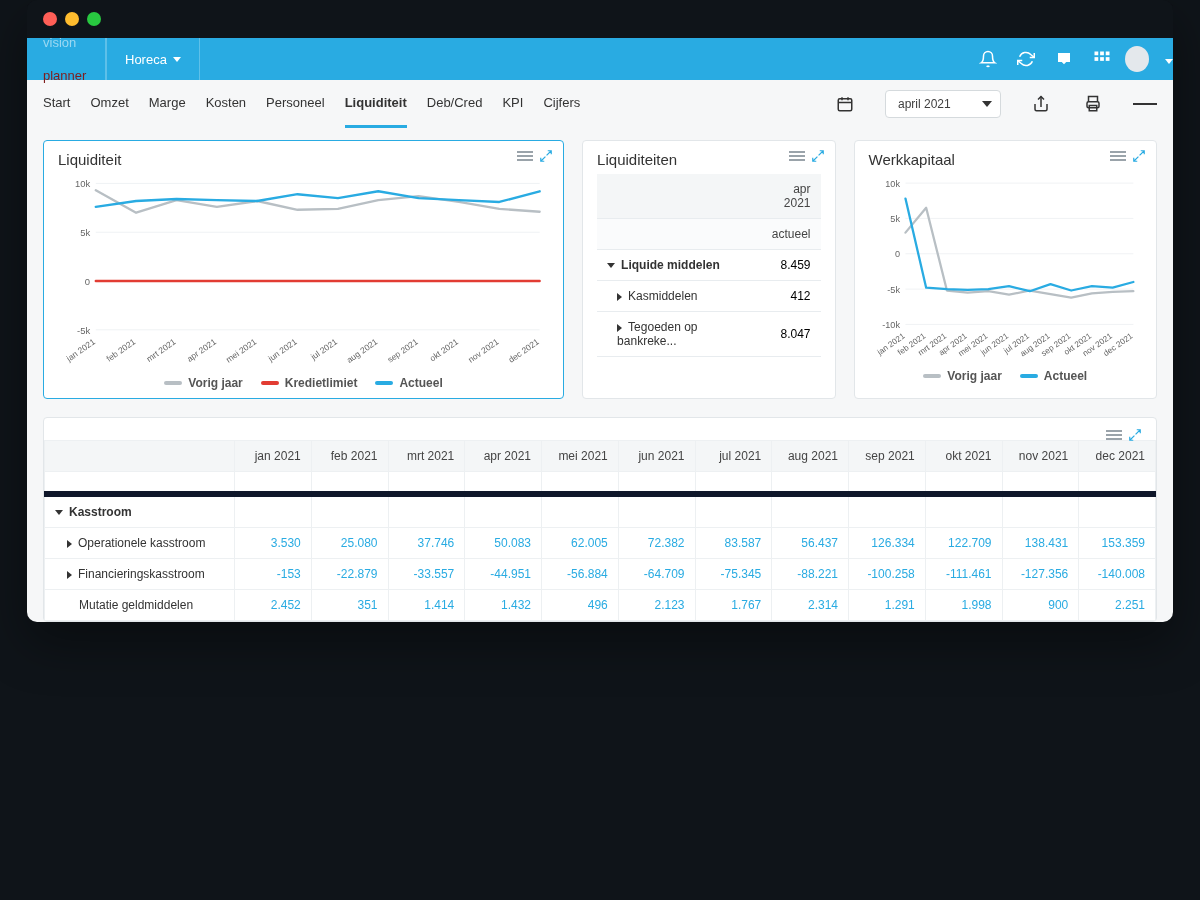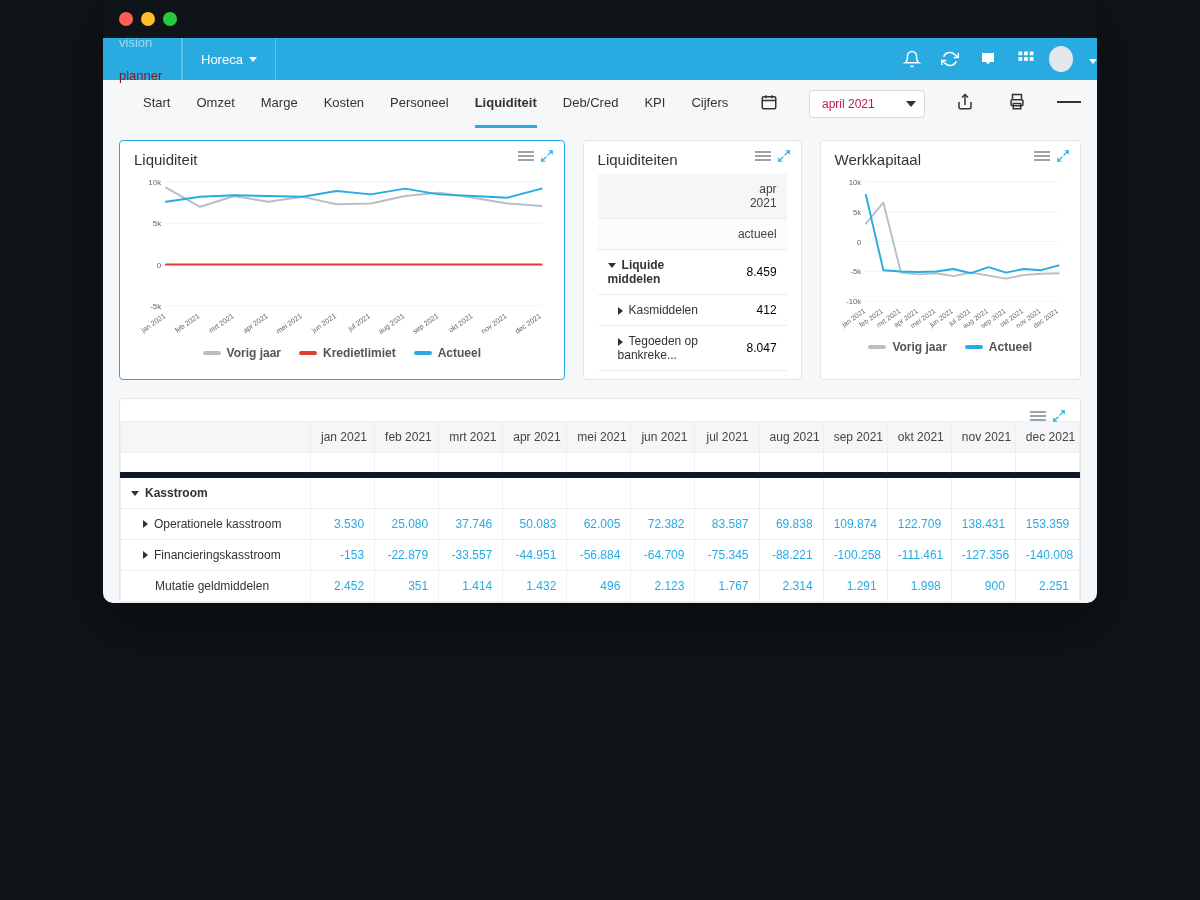--- a/index.html
+++ b/index.html
@@ -5,21 +5,21 @@
 * { margin: 0; padding: 0; box-sizing: border-box; }
 body {
   font-family: -apple-system, BlinkMacSystemFont, "Segoe UI", Helvetica, Arial, sans-serif;
   font-size: 13px;
   color: #333;
   background: #0f1419;
   width: 1200px;
   height: 900px;
 }
 .window {
-  width: 994px;
+  width: 1146px;
   margin: 0 auto;
   background: #0f1419;
   border-radius: 10px;
   overflow: hidden;
   box-shadow: 0 20px 50px rgba(0,0,0,0.4);
 }
 .titlebar {
   height: 38px;
   background: #0f1419;
   display: flex;
@@ -89,44 +89,43 @@
 .tabsrow {
   height: 48px;
   display: flex;
   align-items: center;
   padding: 0 16px;
   border-bottom: 0;
   background: #f6f7f8;
 }
 .tabsrow .tabs {
   display: flex;
-  gap: 26px;
+  gap: 20px;
   align-items: center;
   height: 100%;
-  margin-left: 24px;
 }
 .tab {
   font-size: 13px;
   color: #333;
   cursor: pointer;
   height: 100%;
   display: flex;
   align-items: center;
   border-bottom: 3px solid transparent;
 }
 .tab.active {
   font-weight: 700;
   border-bottom: 3px solid #29abe2;
 }
 .tabsrow .spacer { flex: 1; }
 .tabsrow .ctrl {
   display: flex;
-  align-items: flex-start;
+  align-items: center;
   gap: 28px;
-  color: #be185d;
+  color: #404040;
 }
 .tabsrow .iconbtn {
   width: 24px; height: 24px; display: flex; align-items: center; justify-content: center;
   cursor: pointer; color: #333;
 }
 .periodselect {
   height: 28px;
   border: 1px solid #d5dadd;
   border-radius: 4px;
   background: #fff;
@@ -555,22 +554,22 @@
             </tr>
             <tr>
               <td class="rowhead indent1"><span class="tri-right"></span>Operationele kasstroom</td>
               <td class="val">3.530</td>
               <td class="val">25.080</td>
               <td class="val">37.746</td>
               <td class="val">50.083</td>
               <td class="val">62.005</td>
               <td class="val">72.382</td>
               <td class="val">83.587</td>
-              <td class="val">69.838</td>
-              <td class="val">109.874</td>
+              <td class="val">56.437</td>
+              <td class="val">126.334</td>
               <td class="val">122.709</td>
               <td class="val">138.431</td>
               <td class="val">153.359</td>
             </tr>
             <tr>
               <td class="rowhead indent1"><span class="tri-right"></span>Financieringskasstroom</td>
               <td class="val">-153</td>
               <td class="val">-22.879</td>
               <td class="val">-33.557</td>
               <td class="val">-44.951</td>

